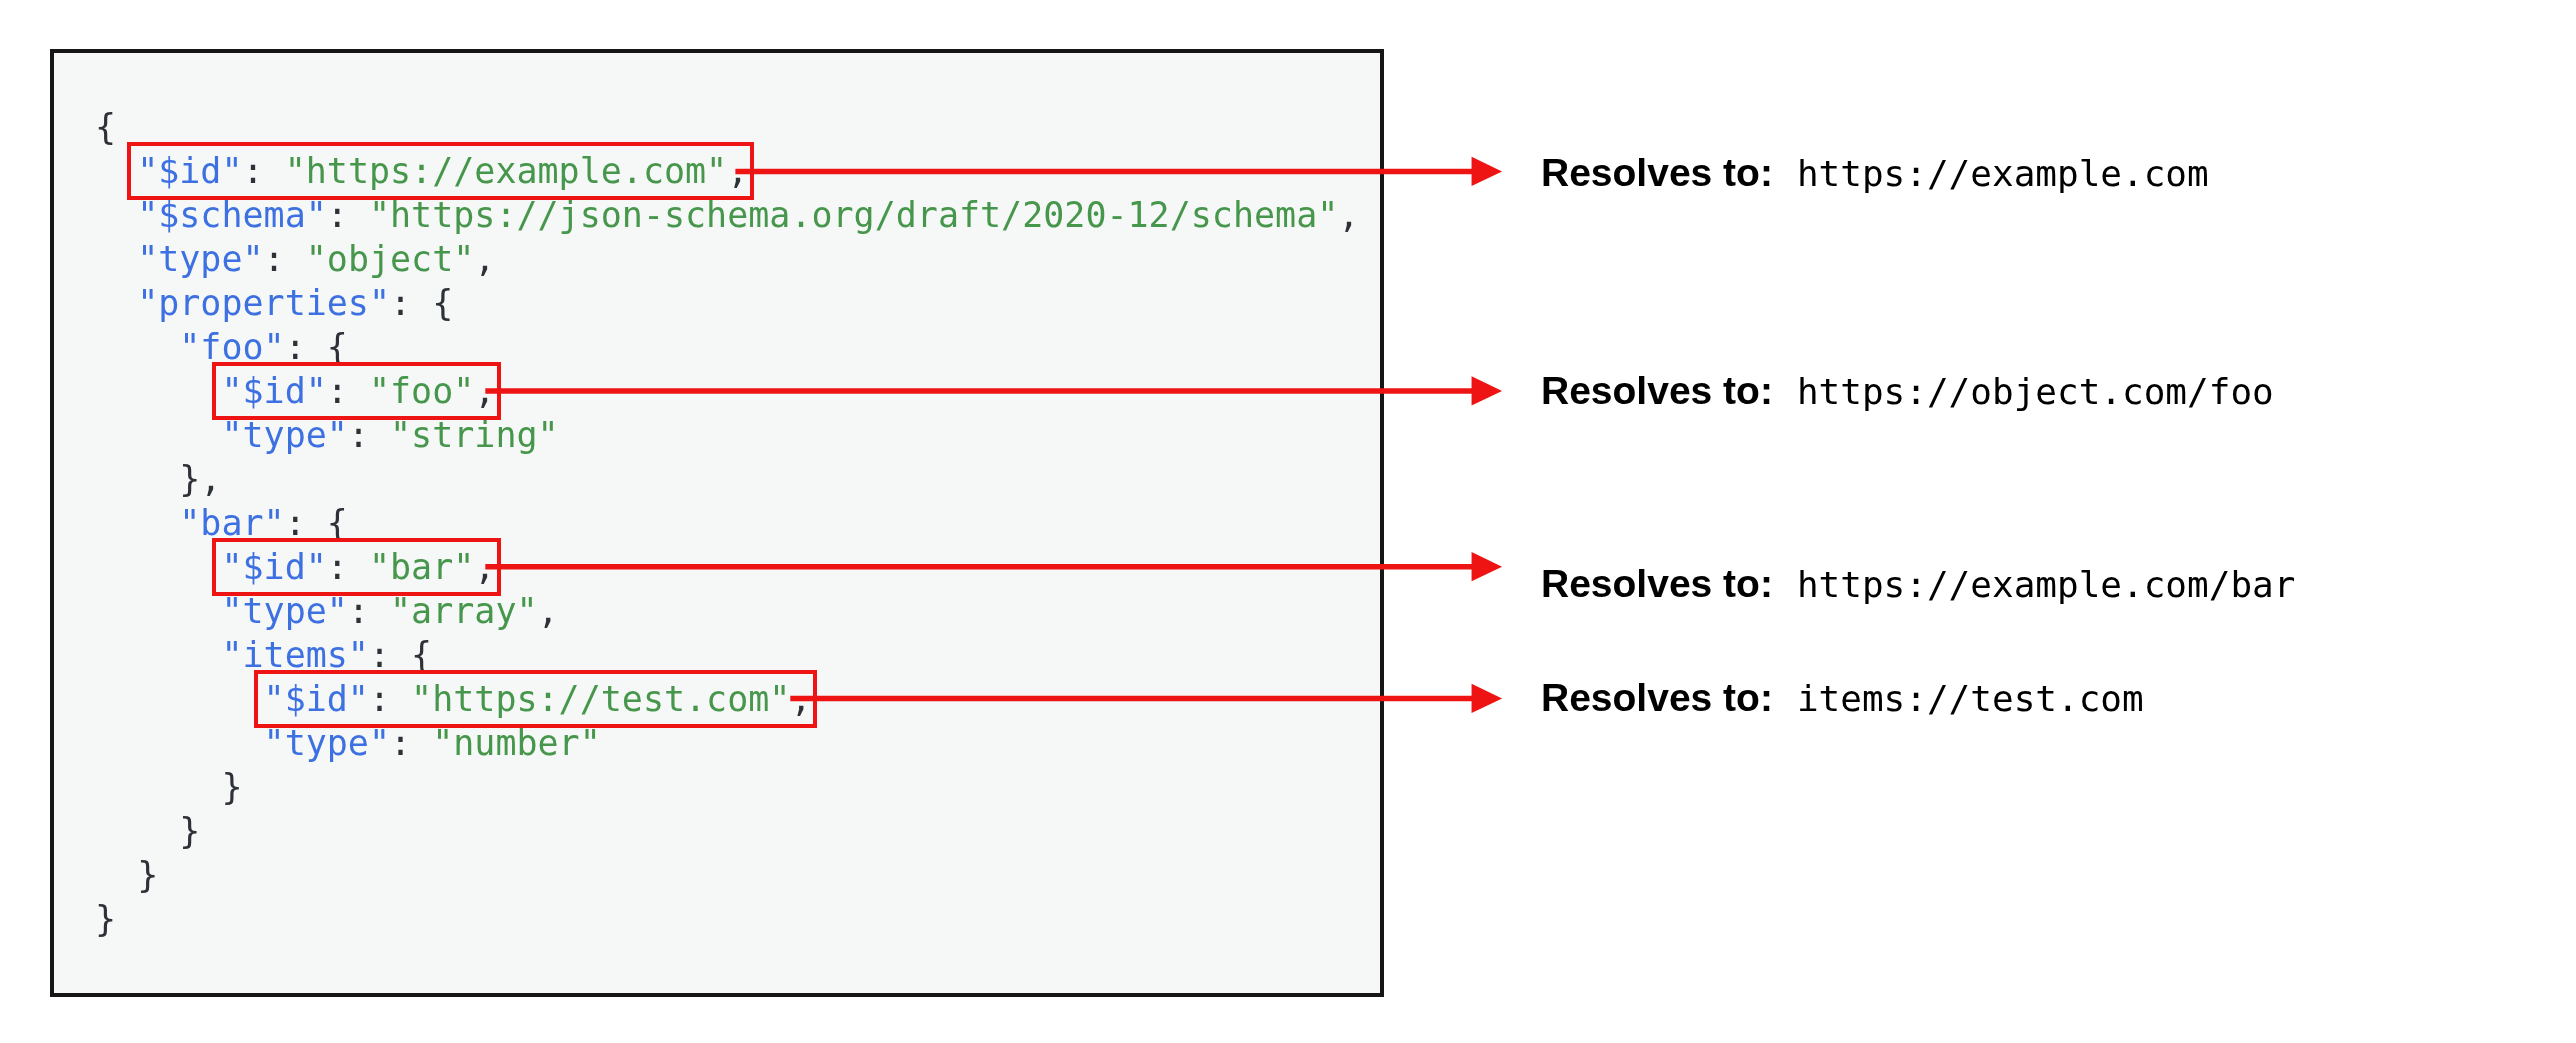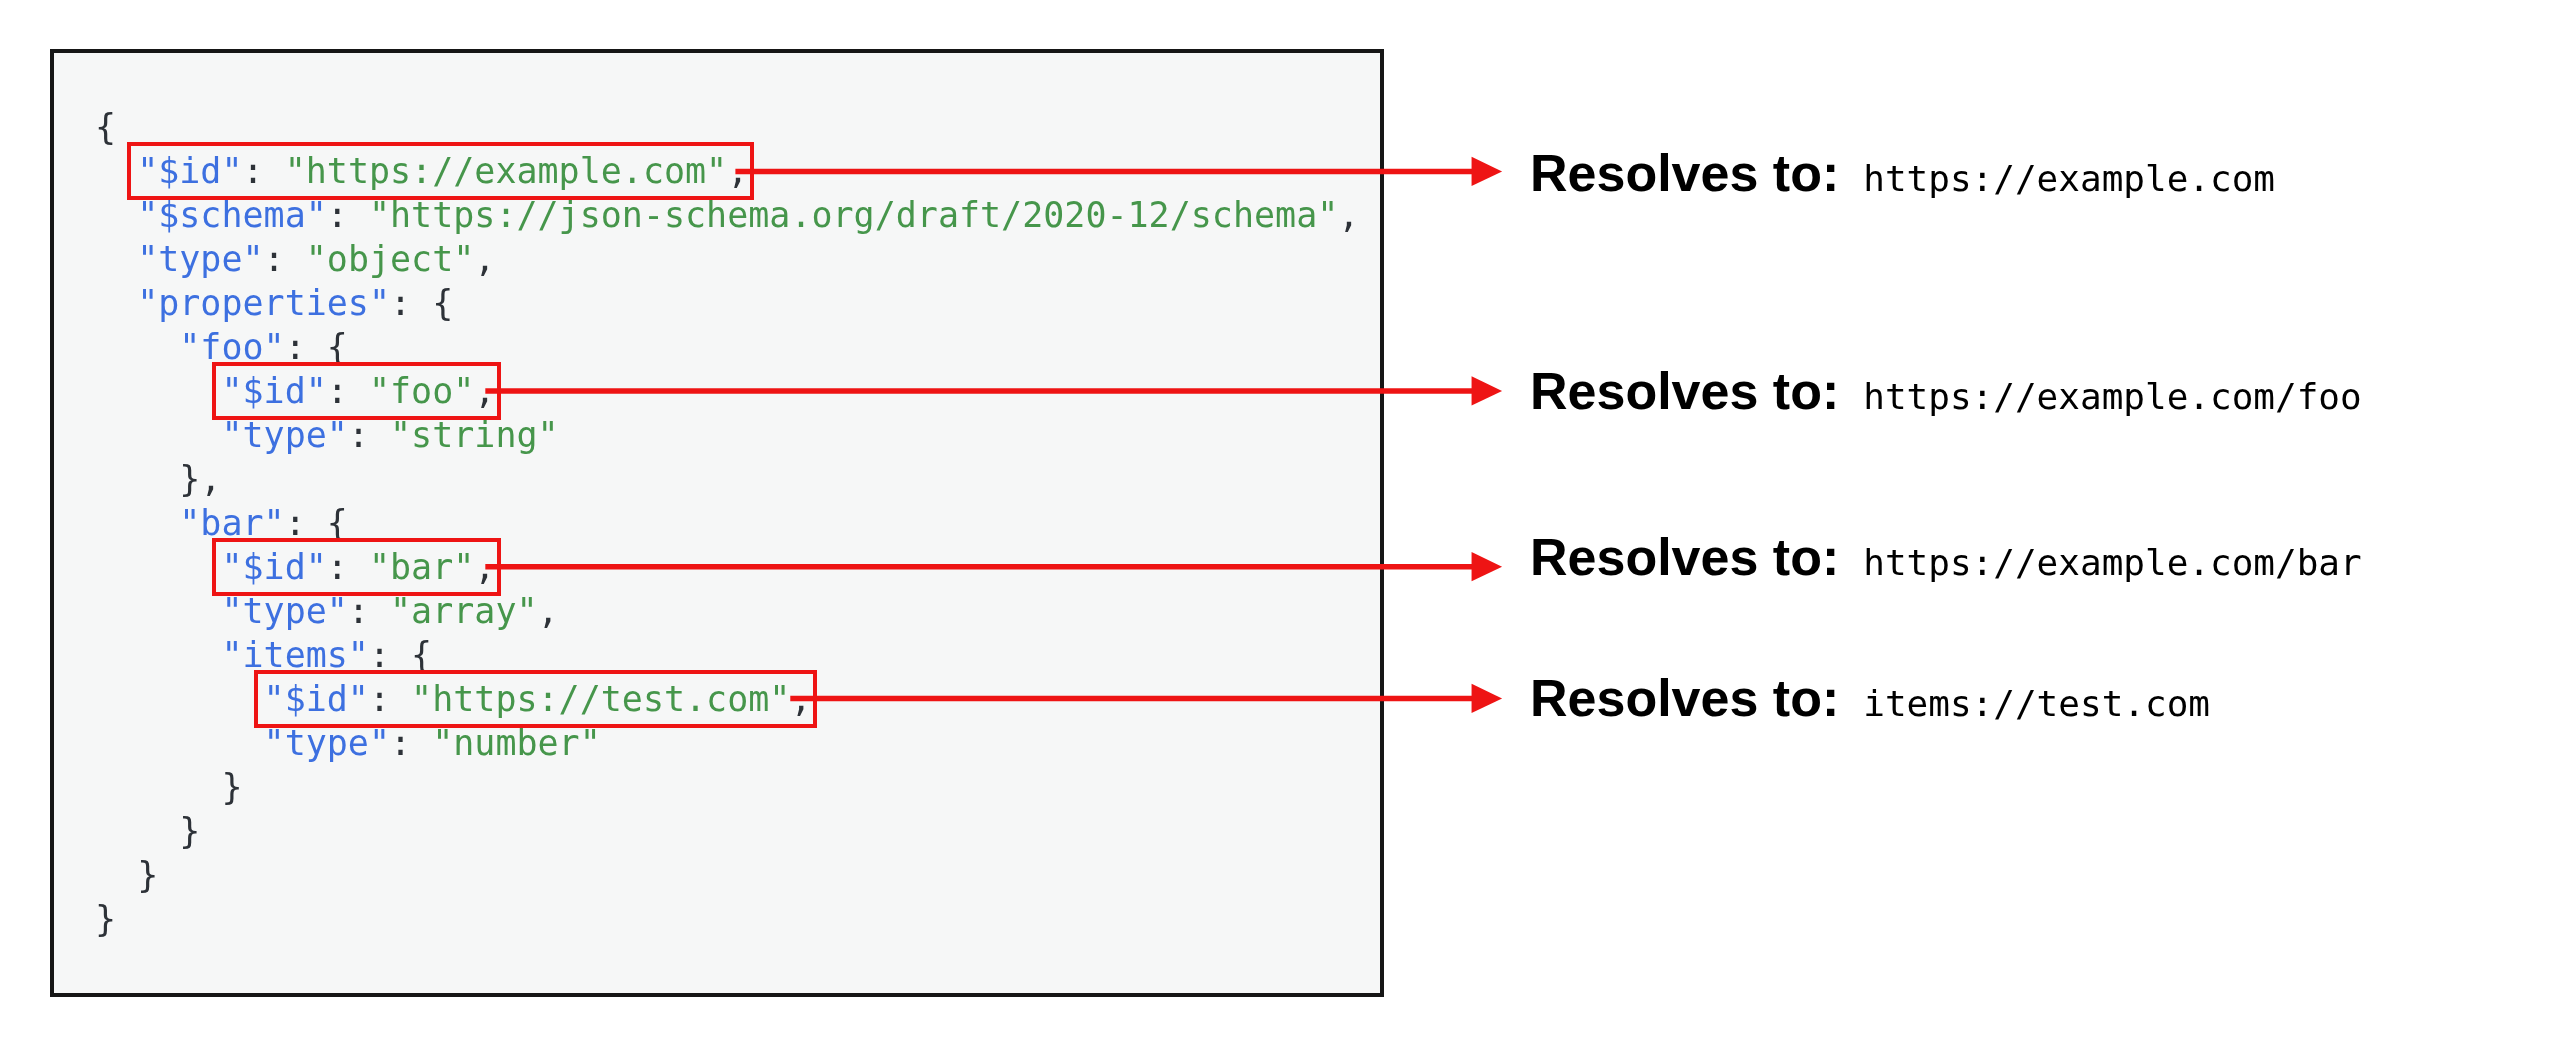--- a/index.html
+++ b/index.html
@@ -29,26 +29,26 @@
     content:'';position:absolute;left:-9.8px;right:-5.5px;top:-6.7px;bottom:-6.7px;
     border:4.3px solid #ee1414;pointer-events:none;
   }
   
   .overlay{position:absolute;left:0;top:0;width:2576px;height:1043px;pointer-events:none;}
   
   .annotation{
     position:absolute;left:1530px;height:68px;line-height:68px;white-space:nowrap;color:#000;
   }
   .annotation .label{
-    font-family:"Liberation Sans", sans-serif;font-weight:bold;font-size:52px;
+    font-family:"Liberation Sans", sans-serif;font-weight:bold;font-size:39px;margin-left:11px;
   }
   .annotation .url{
     font-family:"DejaVu Sans Mono", monospace;font-size:36px;margin-left:24px;
   }
-  .a1{top:139px;} .a2{top:357px;} .a3{top:523px;} .a4{top:664px;}
+  .a1{top:139px;} .a2{top:357px;} .a3{top:550px;} .a4{top:664px;}
 </style>
 </head>
 <body>
 
 <div class="code-box">
   <pre class="code"><div class="code-line"><span class="tk p">{</span></div><div class="code-line"><span class="tk p">  </span><span class="redbox"><span class="tk k">"$id"</span><span class="tk p">: </span><span class="tk s">"https://example.com"</span><span class="tk p">,</span></span></div><div class="code-line"><span class="tk p">  </span><span class="tk k">"$schema"</span><span class="tk p">: </span><span class="tk s">"https://json-schema.org/draft/2020-12/schema"</span><span class="tk p">,</span></div><div class="code-line"><span class="tk p">  </span><span class="tk k">"type"</span><span class="tk p">: </span><span class="tk s">"object"</span><span class="tk p">,</span></div><div class="code-line"><span class="tk p">  </span><span class="tk k">"properties"</span><span class="tk p">: {</span></div><div class="code-line"><span class="tk p">    </span><span class="tk k">"foo"</span><span class="tk p">: {</span></div><div class="code-line"><span class="tk p">      </span><span class="redbox"><span class="tk k">"$id"</span><span class="tk p">: </span><span class="tk s">"foo"</span><span class="tk p">,</span></span></div><div class="code-line"><span class="tk p">      </span><span class="tk k">"type"</span><span class="tk p">: </span><span class="tk s">"string"</span></div><div class="code-line"><span class="tk p">    },</span></div><div class="code-line"><span class="tk p">    </span><span class="tk k">"bar"</span><span class="tk p">: {</span></div><div class="code-line"><span class="tk p">      </span><span class="redbox"><span class="tk k">"$id"</span><span class="tk p">: </span><span class="tk s">"bar"</span><span class="tk p">,</span></span></div><div class="code-line"><span class="tk p">      </span><span class="tk k">"type"</span><span class="tk p">: </span><span class="tk s">"array"</span><span class="tk p">,</span></div><div class="code-line"><span class="tk p">      </span><span class="tk k">"items"</span><span class="tk p">: {</span></div><div class="code-line"><span class="tk p">        </span><span class="redbox"><span class="tk k">"$id"</span><span class="tk p">: </span><span class="tk s">"https://test.com"</span><span class="tk p">,</span></span></div><div class="code-line"><span class="tk p">        </span><span class="tk k">"type"</span><span class="tk p">: </span><span class="tk s">"number"</span></div><div class="code-line"><span class="tk p">      }</span></div><div class="code-line"><span class="tk p">    }</span></div><div class="code-line"><span class="tk p">  }</span></div><div class="code-line"><span class="tk p">}</span></div></pre>
 </div>
 
 <svg class="overlay" viewBox="0 0 4222 1710" xmlns="http://www.w3.org/2000/svg">
   <g>
@@ -66,21 +66,21 @@
   <g>
     <line x1="1295" y1="1145" x2="2414" y2="1145" stroke="#ee1414" stroke-width="9"></line>
     <polygon points="2462,1145 2412,1121 2412,1169" fill="#ee1414"></polygon>
   </g>
 </svg>
 
 <div class="annotation a1">
   <span class="label">Resolves to:</span><span class="url">https://example.com</span>
 </div>
 <div class="annotation a2">
-  <span class="label">Resolves to:</span><span class="url">https://example.com/foo</span>
+  <span class="label">Resolves to:</span><span class="url">https://object.com/foo</span>
 </div>
 <div class="annotation a3">
   <span class="label">Resolves to:</span><span class="url">https://example.com/bar</span>
 </div>
 <div class="annotation a4">
   <span class="label">Resolves to:</span><span class="url">items://test.com</span>
 </div>
 
 
 </body></html>

